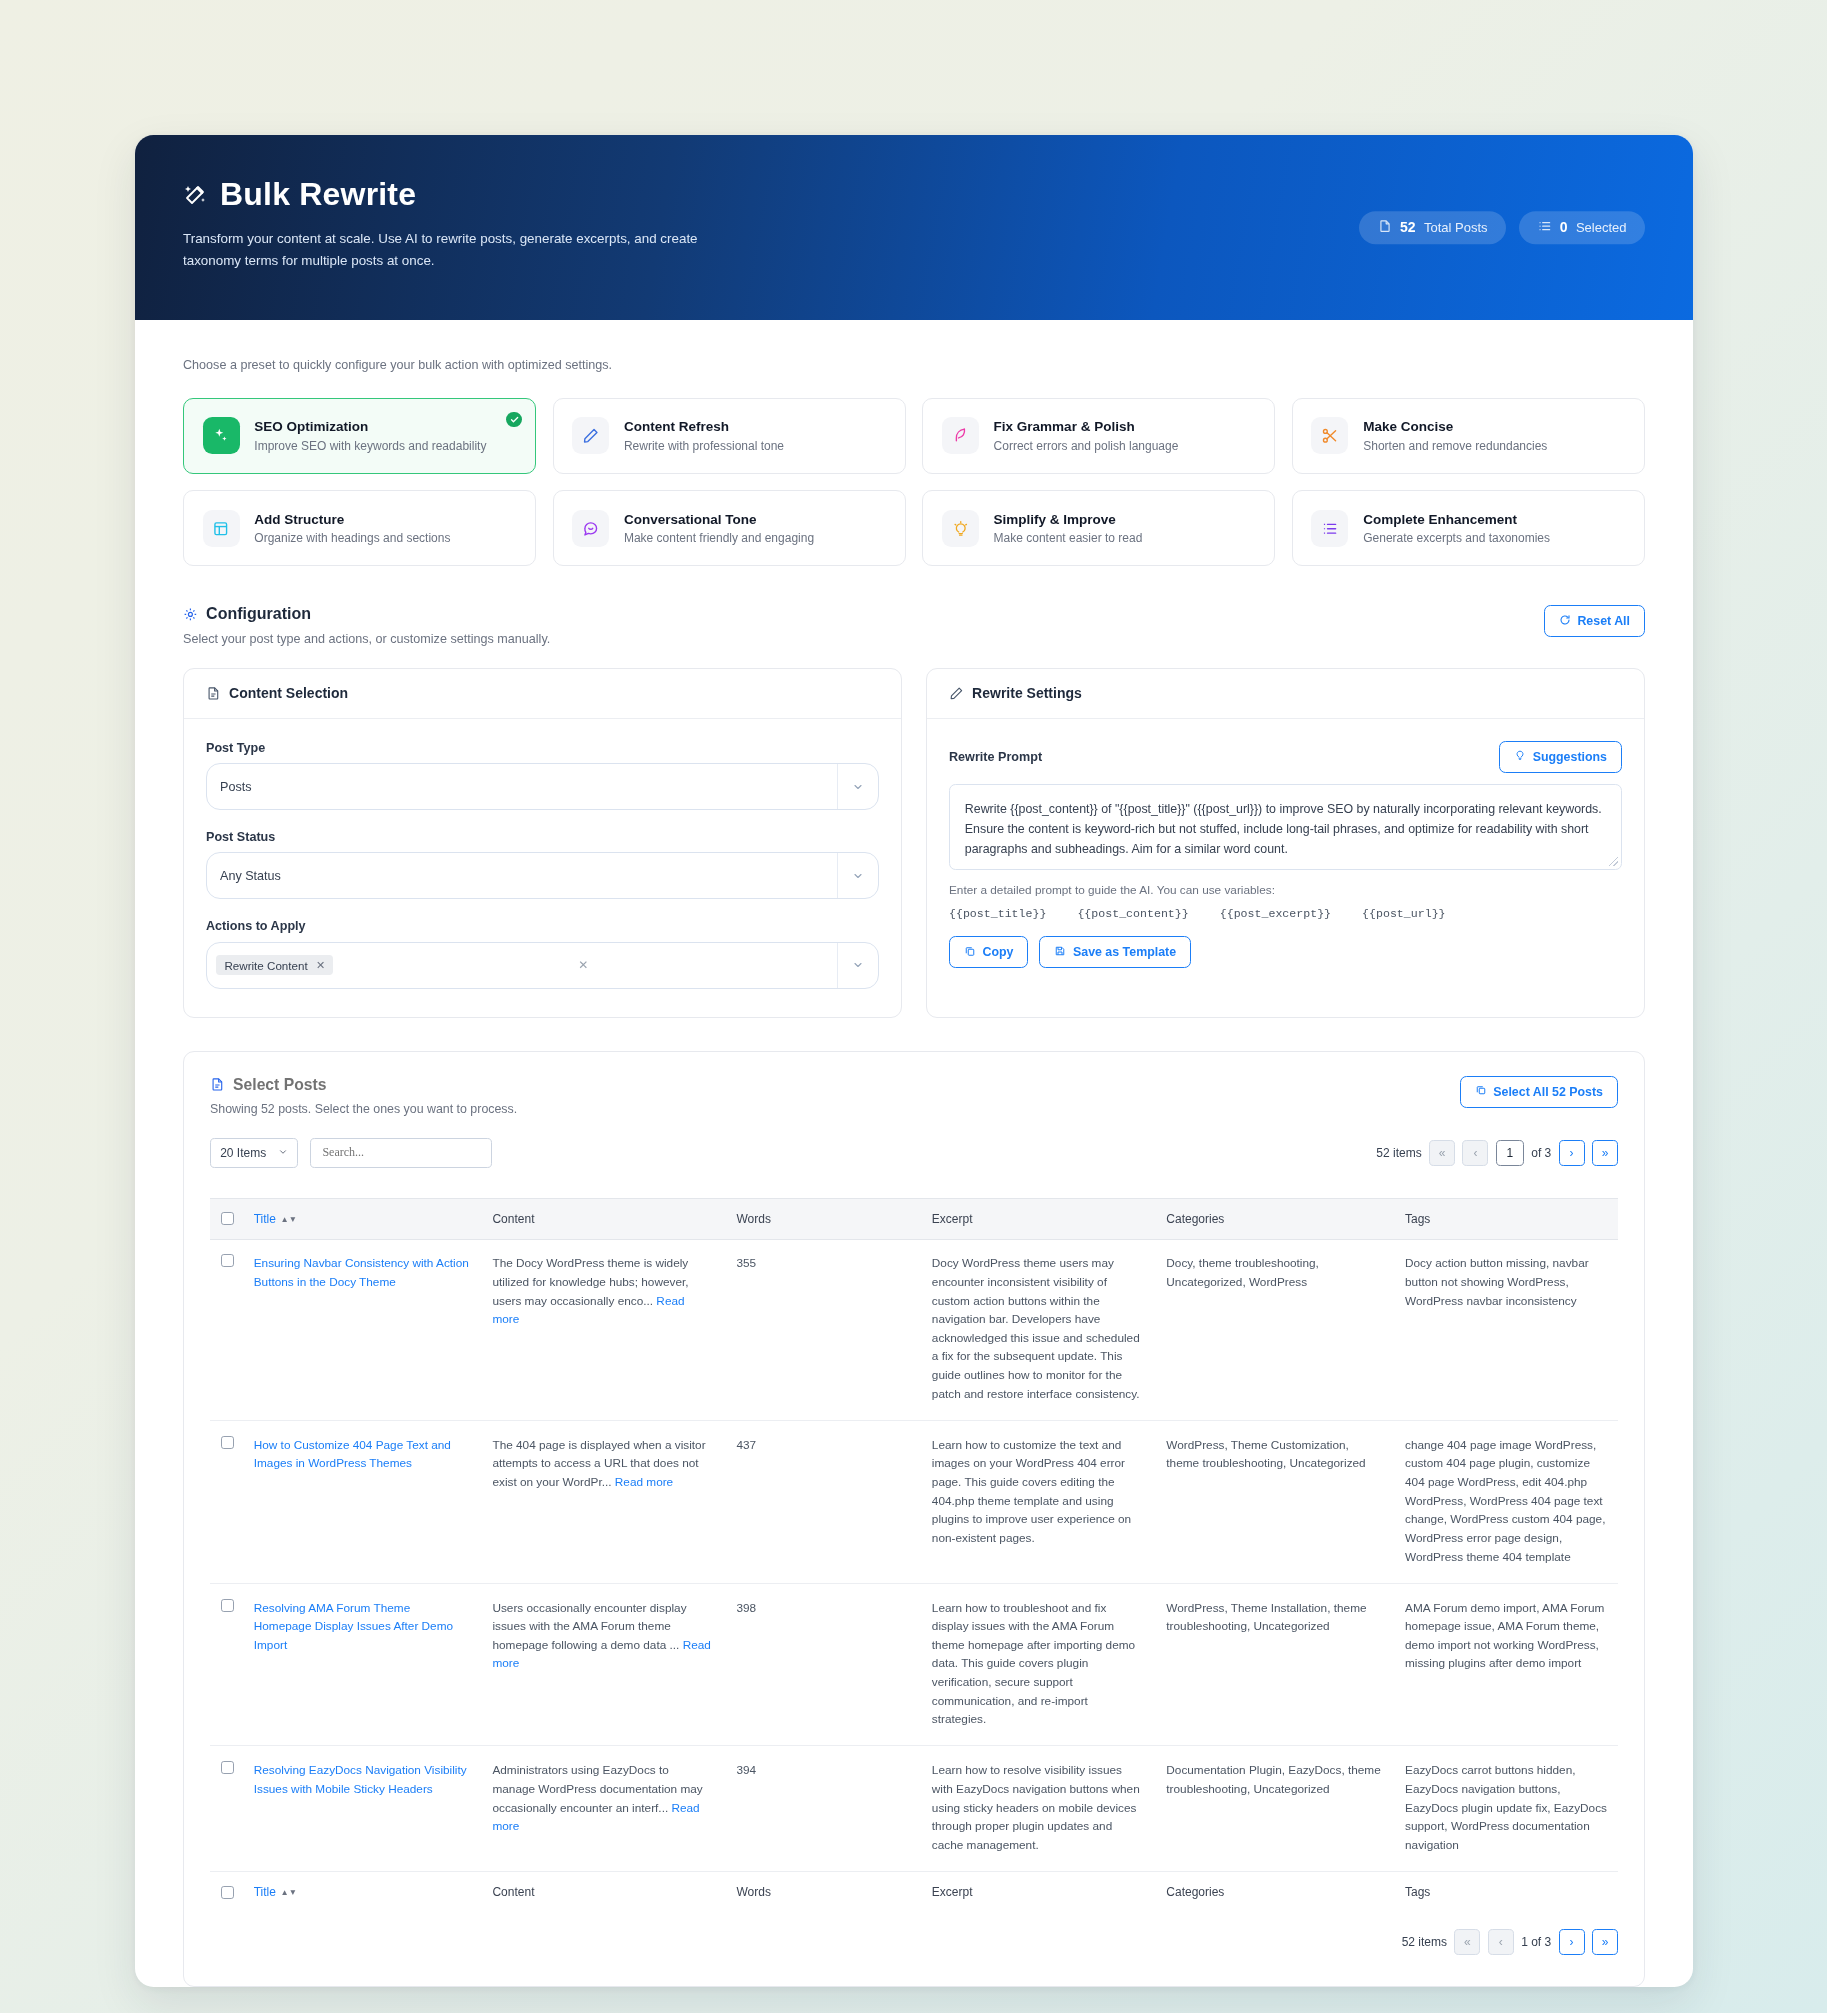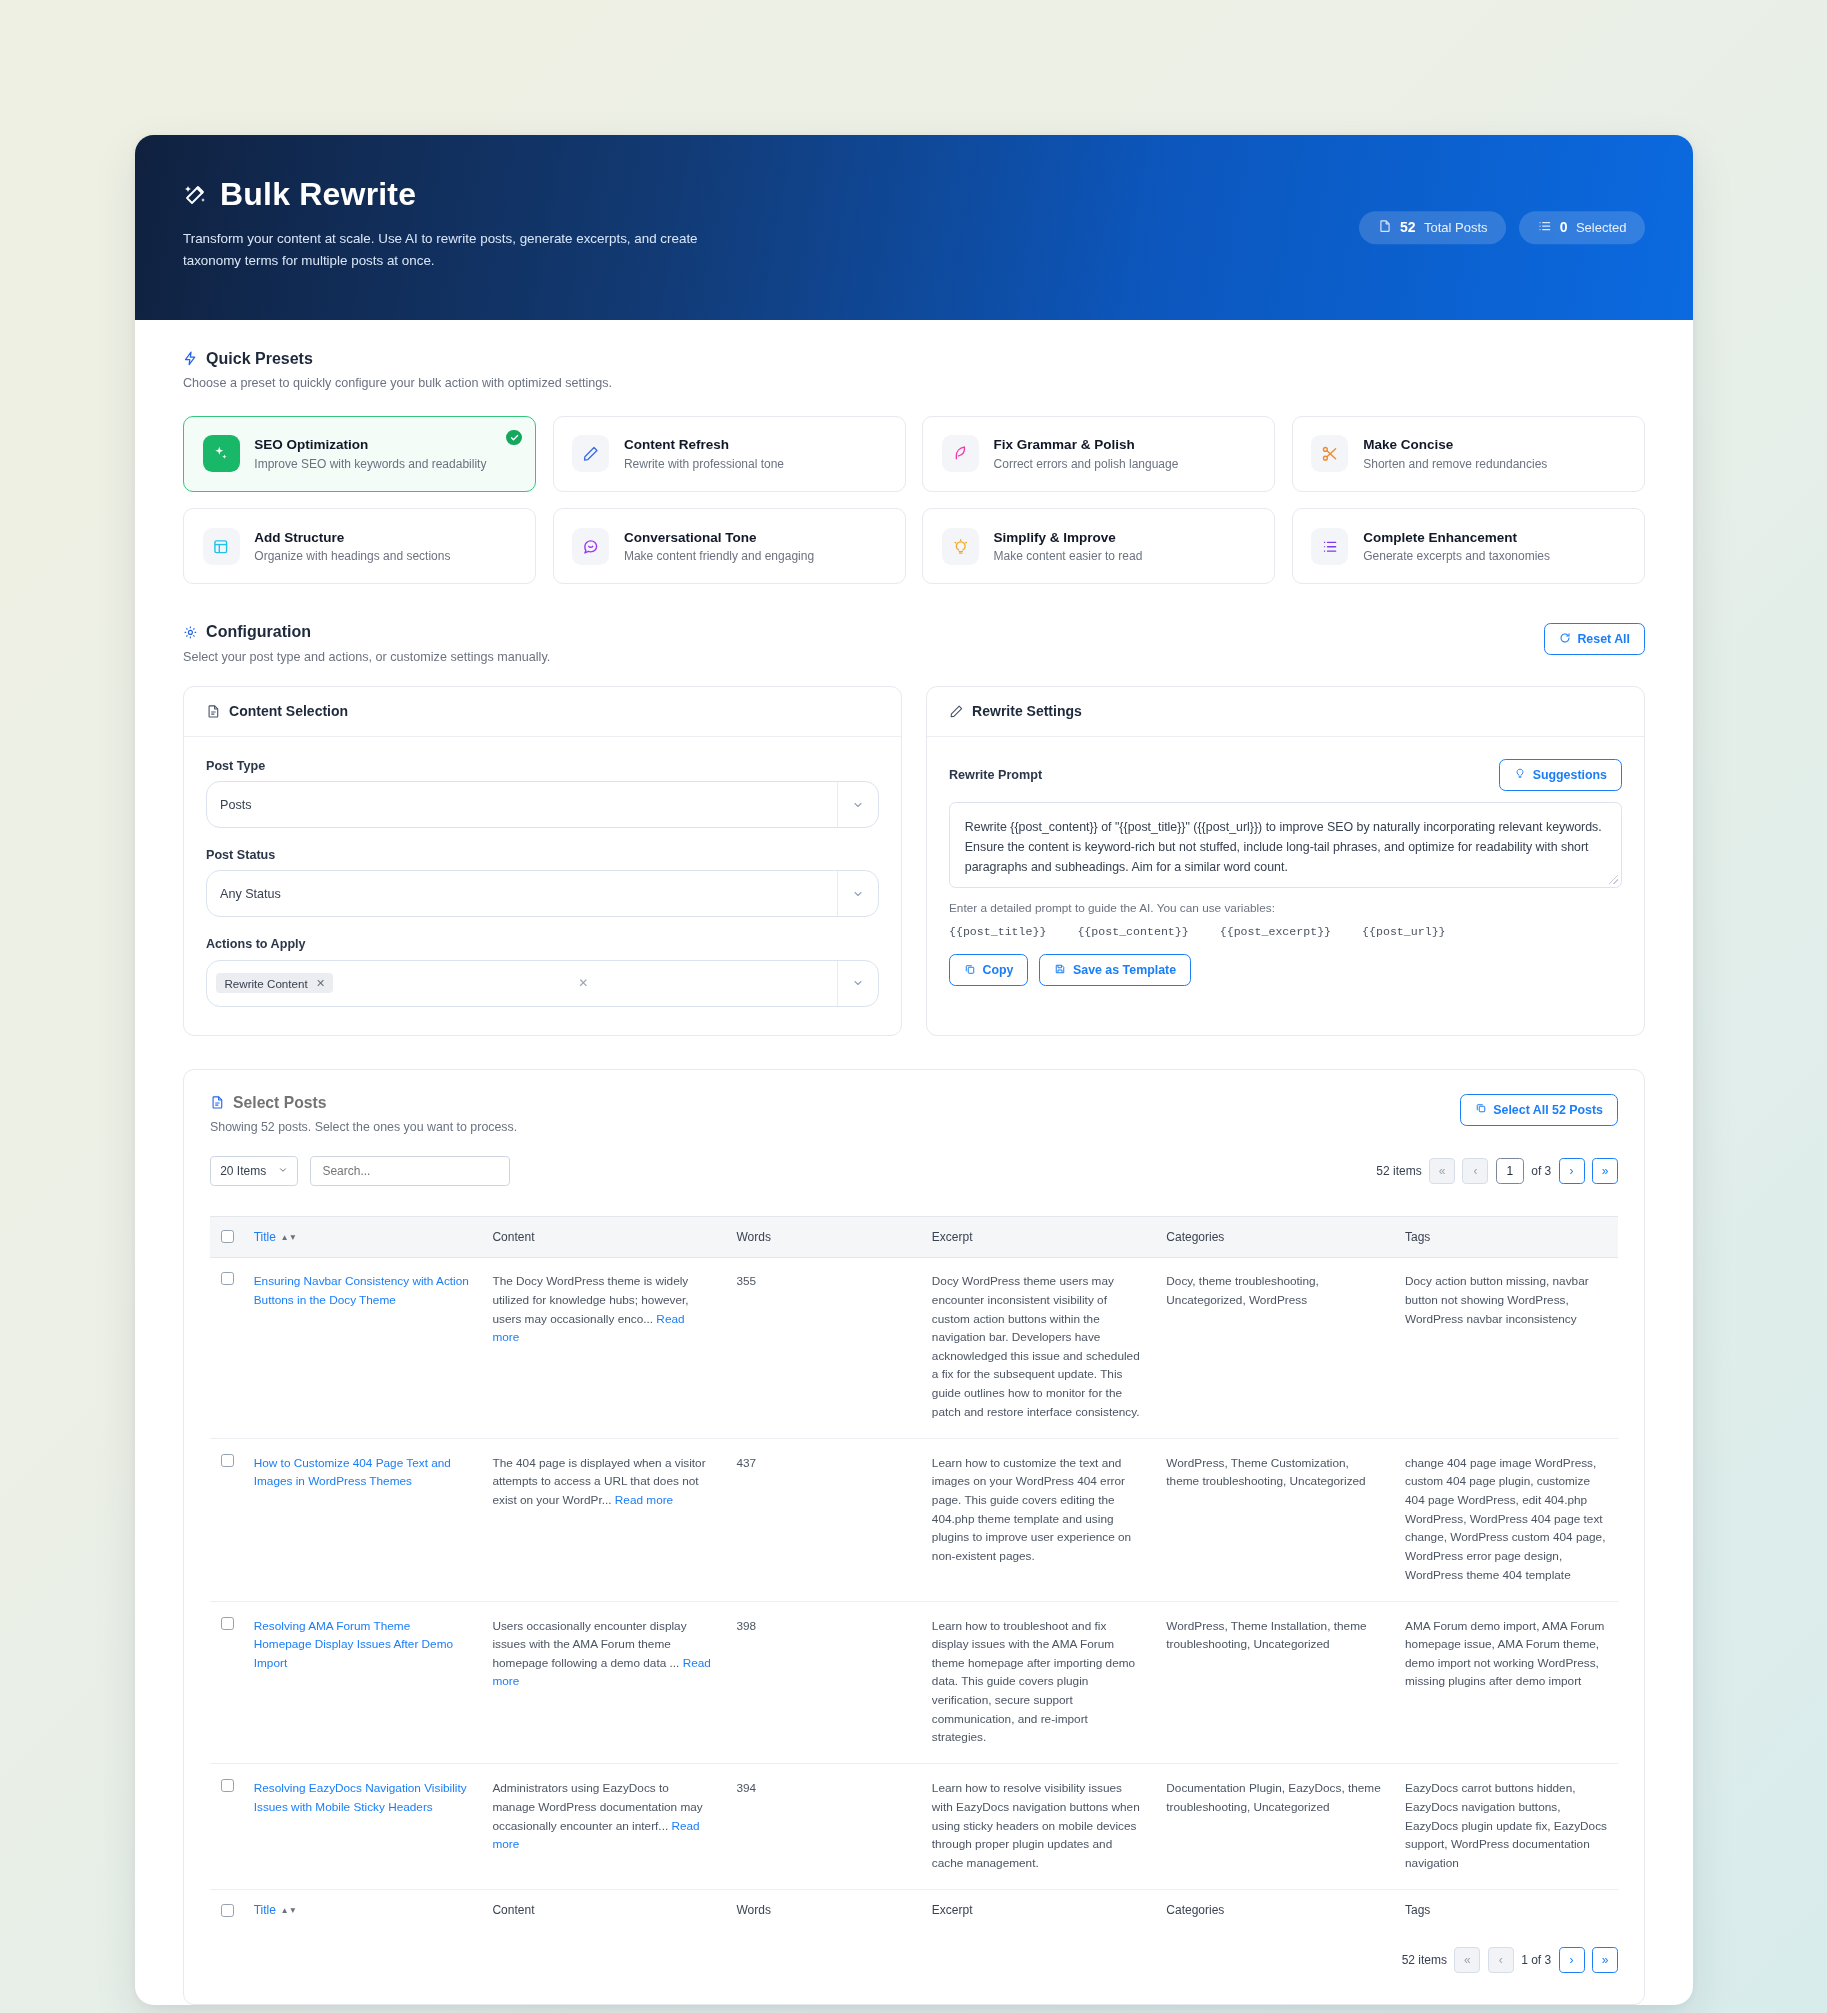--- a/index.html
+++ b/index.html
@@ -142,22 +142,22 @@
   .posts-title { font-size:15.7px; font-weight:bold; color:#737373; }
   .posts-desc { font-size:12.4px; color:#6b7280; margin-top:8.3px; }
 
   .table-tools { display:flex; margin-top: 22px; gap:12px; }
   .tool-select {
     border:0.9px solid #ccd4e0; border-radius:4.6px; height:29.5px; padding:0 9.2px;
     display:flex; align-items:center; gap:12px; font-size:12px; color:#374151; background:#fff;
   }
   .tool-select svg { width:10px; height:10px; }
   .search-input {
-    border:0.9px solid #ccd4e0; border-radius:4.6px; height:29.5px; width:200px; padding:0 11px;
-    font-size:12px; color:#9aa3af; font-family:Liberation Sans, sans-serif; background:#fff;
+    border:0.9px solid #ccd4e0; border-radius:4.6px; height:29.5px; width:182px; padding:0 11px;
+    font-size:12px; color:#9aa3af; font-family:Liberation Serif, serif; background:#fff;
   }
   .pager { margin-left:auto; display:flex; align-items:center; gap:7.4px; font-size:12px; color:#374151; }
   .pg-btn {
     width:26px; height:26px; border-radius:4.6px; border:0.9px solid #d6dde7; background:#f1f3f6;
     display:flex; align-items:center; justify-content:center; font-size:12px; color:#9aa3af; cursor:pointer;
   }
   .pg-btn.active-blue { border-color:#1b7ef7; color:#1b7ef7; background:#fff; }
   .pg-num {
     width:28px; height:26px; border-radius:4.6px; border:0.9px solid #7a8699; background:#fff;
     display:flex; align-items:center; justify-content:center; font-size:12px; color:#1f2937;
@@ -226,28 +226,20 @@
             <path d="M8 6h12M8 12h12M8 18h12M3.5 6h.01M3.5 12h.01M3.5 18h.01"></path>
           </svg>
         </span>
         <b>0</b>
         <span>Selected</span>
       </div>
     </div>
   </div>
 
   <div class="section" style="padding-top:29.5px;">
-    <div class="sect-head">
-      <span>
-        <svg class="sect-icon" viewBox="0 0 24 24" fill="none" stroke="#2563eb" stroke-width="2" stroke-linejoin="round">
-              <path d="M13 2 L4 14 h7 l-1 8 l9-12 h-7 Z"></path>
-            </svg>
-      </span>
-      <span class="sect-title">Quick Presets</span>
-    </div>
     <div class="sect-desc">Choose a preset to quickly configure your bulk action with optimized settings.</div>
 
     <div class="presets-wrap">
 
       <div class="preset selected">
         <div class="preset-ico">
           <svg viewBox="0 0 24 24" fill="#ffffff">
                 <path d="M10 2.5 11.4 6.6 15.5 8 11.4 9.4 10 13.5 8.6 9.4 4.5 8 8.6 6.6 Z"></path>
                 <path d="M17 13 17.8 15.2 20 16 17.8 16.8 17 19 16.2 16.8 14 16 16.2 15.2 Z"></path>
               </svg>

